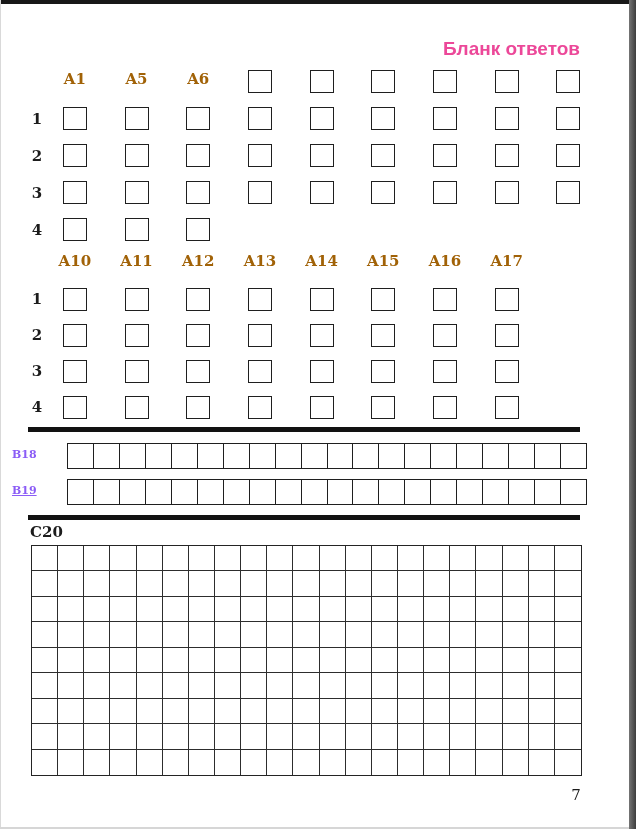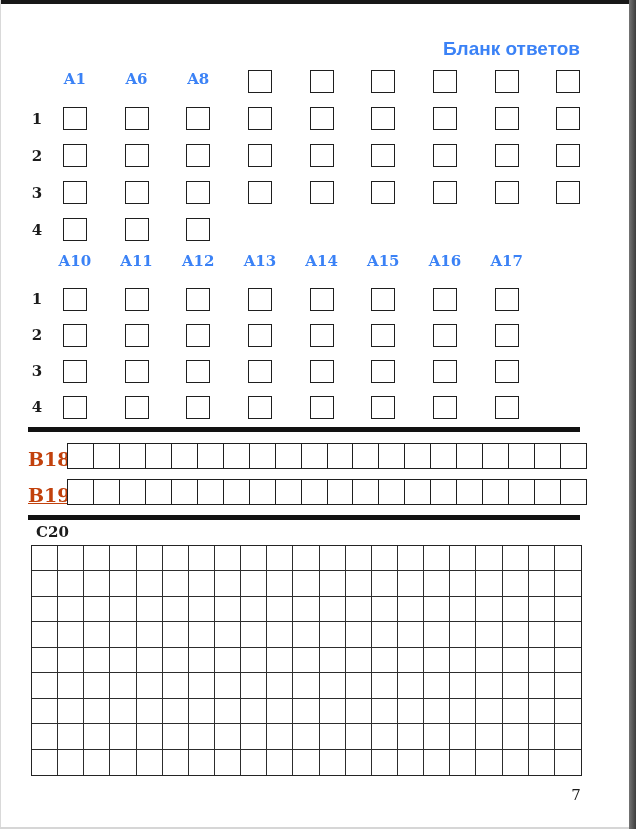--- a/index.html
+++ b/index.html
@@ -8,53 +8,53 @@
     background:#ffffff; font-family:"DejaVu Serif", serif; color:#1c1c1c;
   }
   .edge-top    { position:absolute; top:0; left:0; width:636px; height:4px;  background:#181818; }
   .edge-right  { position:absolute; top:0; right:0; width:7px; height:829px; background:linear-gradient(to right,#757575,#3c3c3c); }
   .edge-left   { position:absolute; top:0; left:0; width:1px; height:829px;  background:#d9d9d9; }
   .edge-bottom { position:absolute; bottom:0; left:0; width:636px; height:2px; background:#d6d6d6; }
 
   .title {
     position:absolute; top:38px; right:56px;
     font-family:"Liberation Sans", sans-serif; font-weight:700;
-    font-size:19px; color:#3b82f6; white-space:nowrap;
+    font-size:19px; color:#ec4899; white-space:nowrap;
   }
 
   .agrid { position:absolute; left:44px; display:grid; }
   #agrid-top    { top:70px;  grid-template-columns:repeat(9, 61.7px); grid-auto-rows:37px; }
   #agrid-bottom { top:252px; grid-template-columns:repeat(8, 61.7px); grid-auto-rows:36px; }
   #agrid-bottom .col-header { height:34px; }
 
   .col-header {
-    text-align:center; font-weight:700; font-size:15px; color:#3b82f6;
+    text-align:center; font-weight:700; font-size:15px; color:#a16207;
   }
   .checkbox {
     width:24px; height:23px; margin:0 auto; background:#fff;
     border:1.6px solid #1f1f1f; box-sizing:border-box;
   }
   .row-label {
     position:absolute; left:28px; width:18px; height:24px; line-height:24px;
     text-align:center; font-weight:700; font-size:15px; color:#1c1c1c;
   }
 
   .bar { position:absolute; left:28px; width:552px; height:5px; background:#121212; }
 
   .b-label {
-    position:absolute; left:28px; font-weight:700; font-size:19px; color:#c2410c;
+    position:absolute; left:12px; font-weight:700; font-size:11px; color:#8b5cf6;
   }
   .b-strip {
     position:absolute; left:67px; width:520px; height:26px; display:flex;
     border:1.6px solid #1f1f1f; box-sizing:border-box; background:#fff;
   }
   .b-cell { flex:1; border-right:1px solid #1f1f1f; }
   .b-cell.last { border-right:none; }
 
-  .c-label { position:absolute; left:30px; top:523px; font-weight:700; font-size:15px; color:#1c1c1c;margin-left:6px; }
+  .c-label { position:absolute; left:30px; top:523px; font-weight:700; font-size:15px; color:#1c1c1c; }
   .c-grid {
     position:absolute; left:31px; top:545px; width:551px; height:231px;
     display:grid; grid-template-columns:repeat(21,1fr); grid-template-rows:repeat(9,1fr);
     border:1.3px solid #242424; box-sizing:border-box; background:#fff;
   }
   .c-cell { border-right:1px solid #2d2d2d; border-bottom:1px solid #2d2d2d; }
   .c-cell.lastcol { border-right:none; }
   .c-cell.lastrow { border-bottom:none; }
 
   .page-number {
@@ -67,22 +67,22 @@
 
 <div class="edge-top"></div>
 <div class="edge-left"></div>
 <div class="edge-bottom"></div>
 <div class="edge-right"></div>
 
 <div class="title">Бланк ответов</div>
 
 <div class="agrid" id="agrid-top">
     <div class="col-header">A1</div>
+    <div class="col-header">A5</div>
     <div class="col-header">A6</div>
-    <div class="col-header">A8</div>
     <div>
       <div class="checkbox"></div>
     </div>
     <div>
       <div class="checkbox"></div>
     </div>
     <div>
       <div class="checkbox"></div>
     </div>
     <div>

